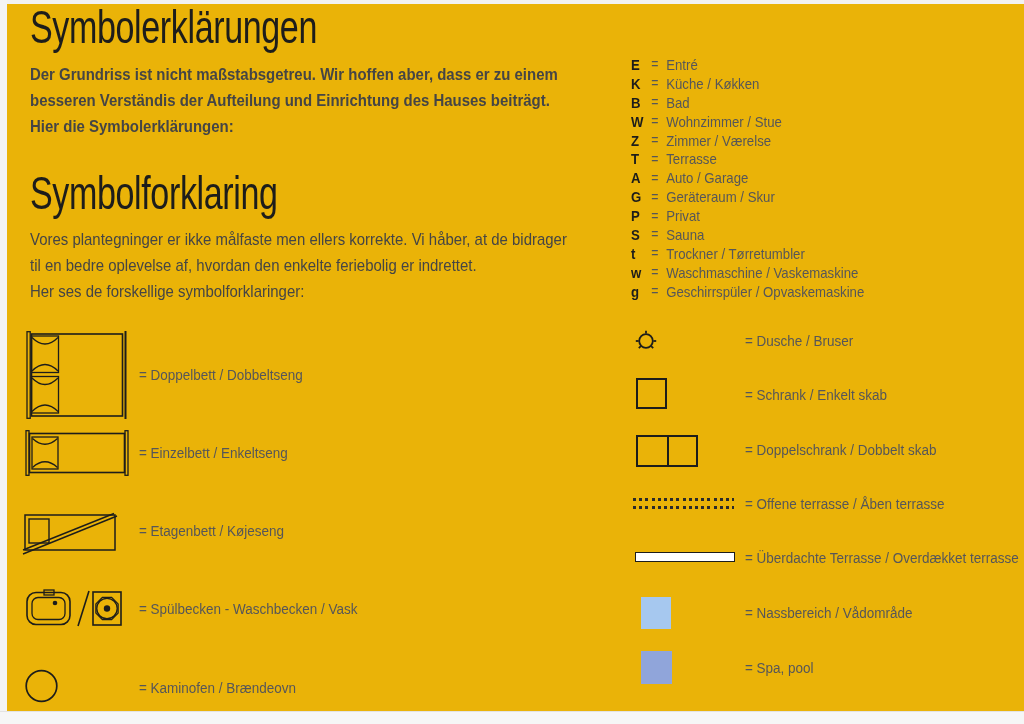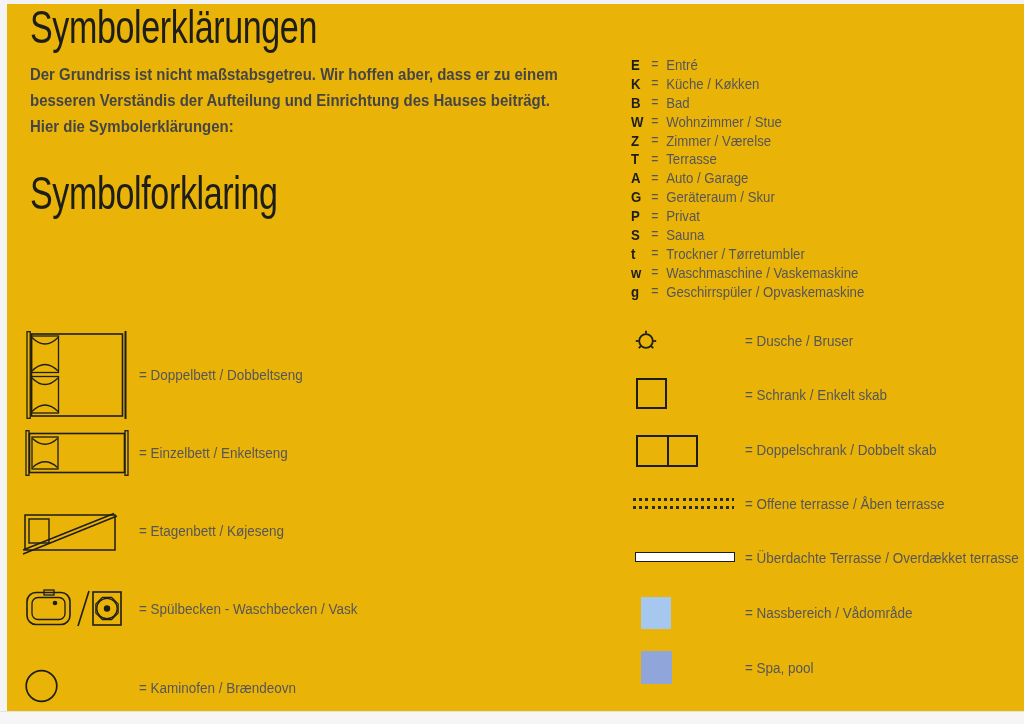--- a/index.html
+++ b/index.html
@@ -44,20 +44,25 @@
   <div class="edge-left"></div>
 
   <div class="h-title" style="top:4px;">Symbolerklärungen</div>
   <div class="para" style="top:62px;font-weight:bold;">
     <div class="body-line">Der Grundriss ist nicht maßstabsgetreu. Wir hoffen aber, dass er zu einem</div>
     <div class="body-line">besseren Verständis der Aufteilung und Einrichtung des Hauses beiträgt.</div>
     <div class="body-line">Hier die Symbolerklärungen:</div>
   </div>
 
   <div class="h-title" style="top:170px;">Symbolforklaring</div>
+  <div class="para" style="top:227px;">
+    <div class="body-line">Vores plantegninger er ikke målfaste men ellers korrekte. Vi håber, at de bidrager</div>
+    <div class="body-line">til en bedre oplevelse af, hvordan den enkelte feriebolig er indrettet.</div>
+    <div class="body-line">Her ses de forskellige symbolforklaringer:</div>
+  </div>
 
   <div class="codes">
     <div class="code-row">
         <span class="code-key">E</span>
         <span class="code-eq">=</span>
         <span class="code-label">Entré</span>
       </div>
     <div class="code-row">
         <span class="code-key">K</span>
         <span class="code-eq">=</span>

